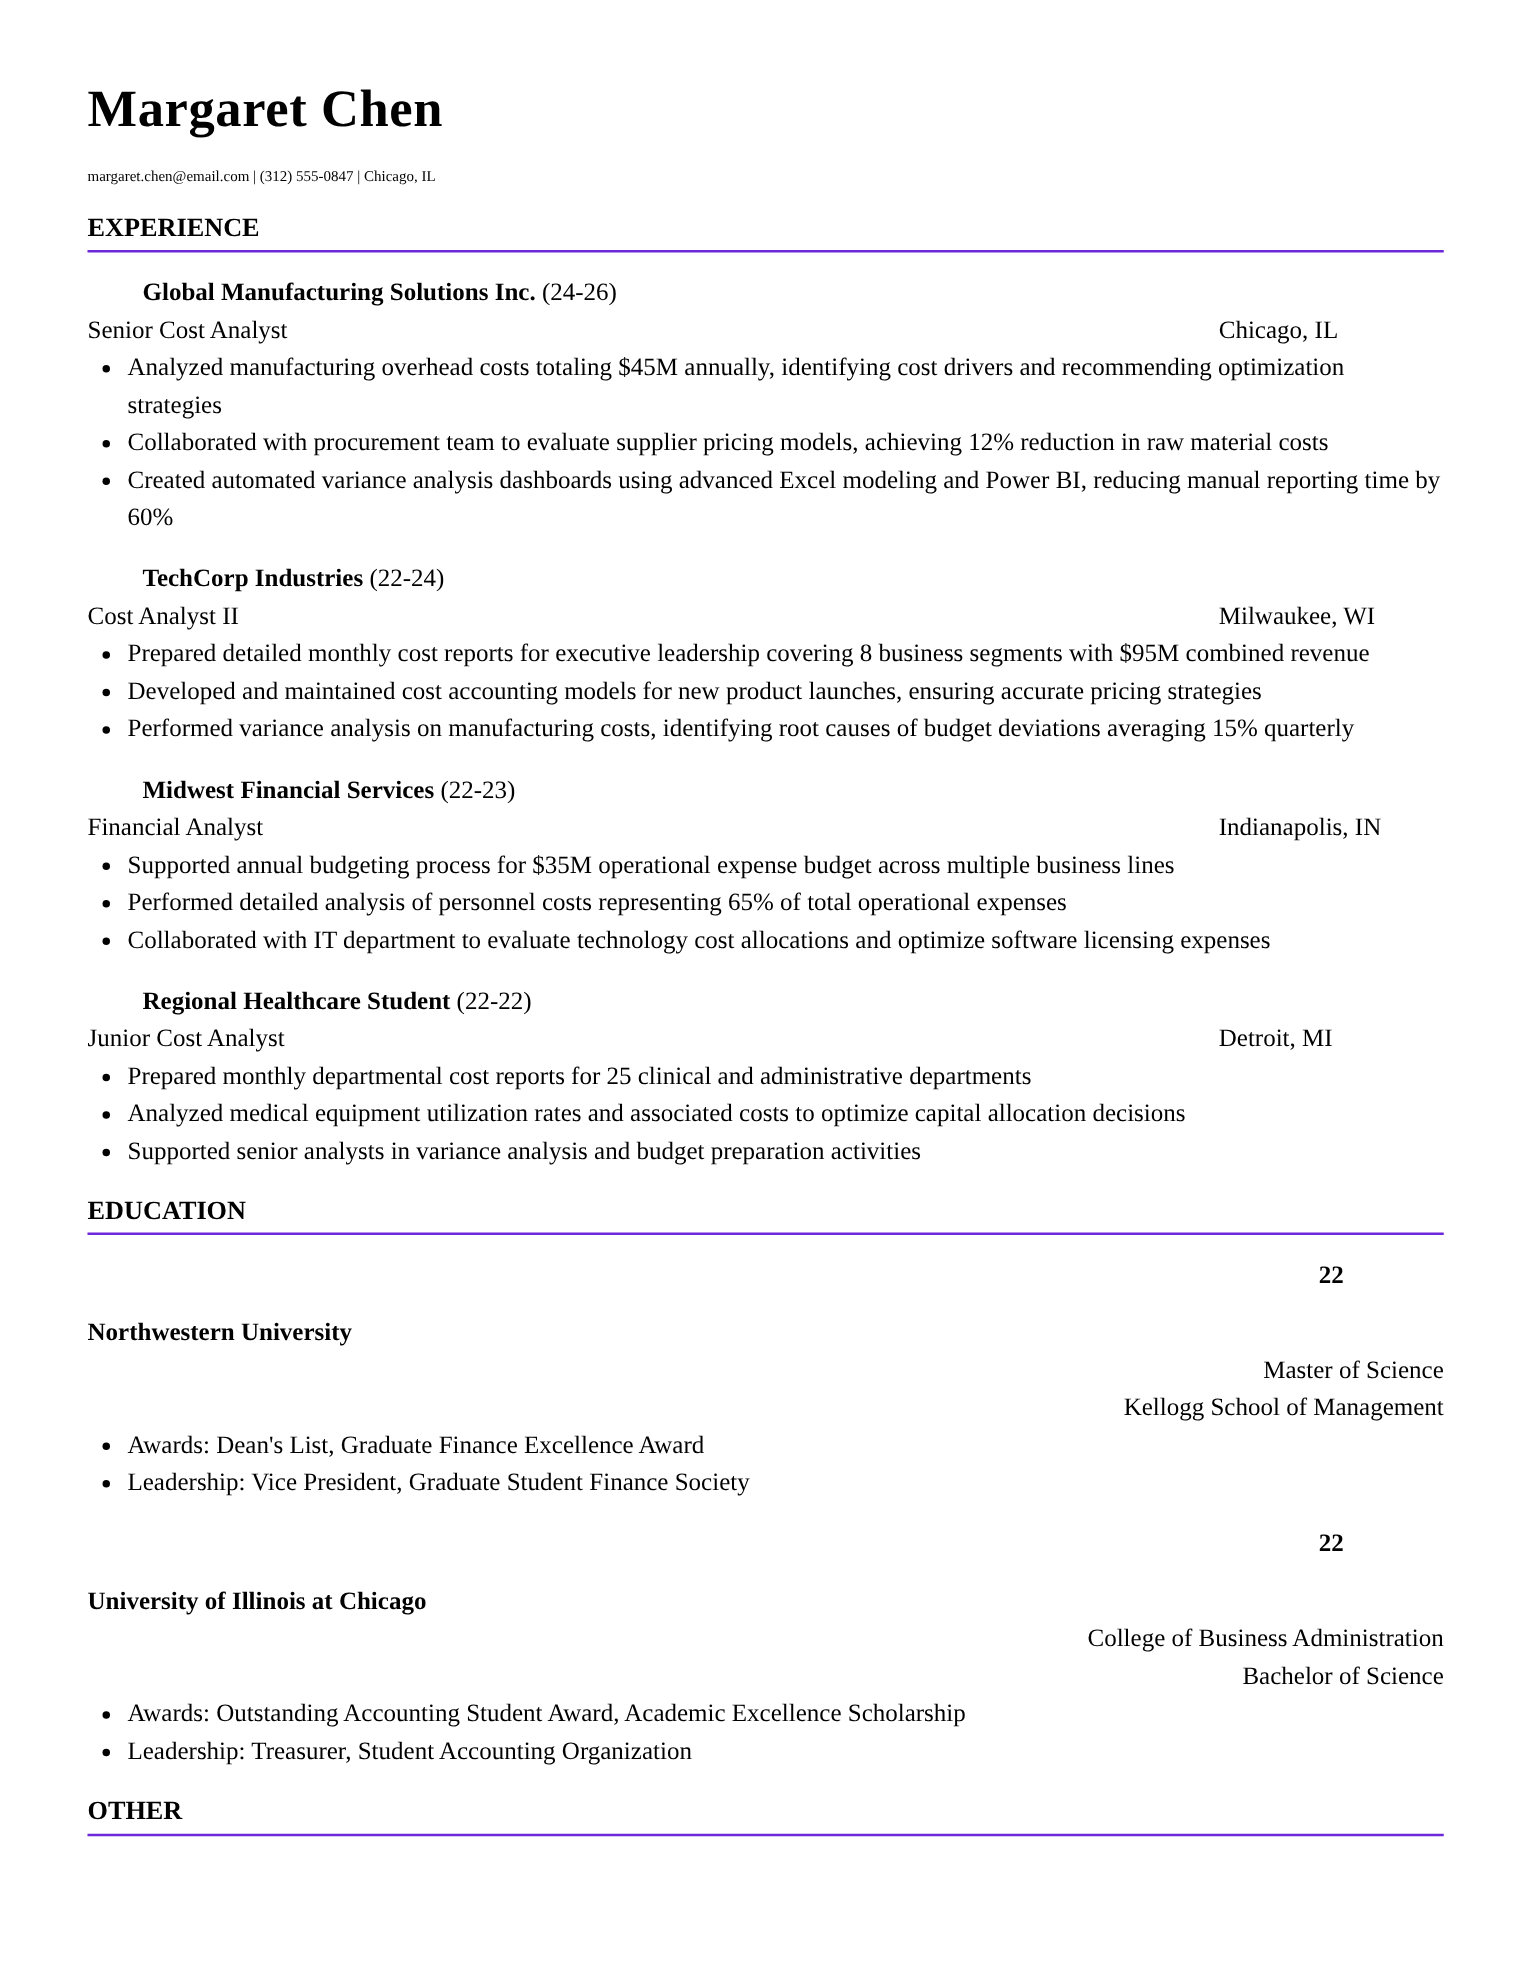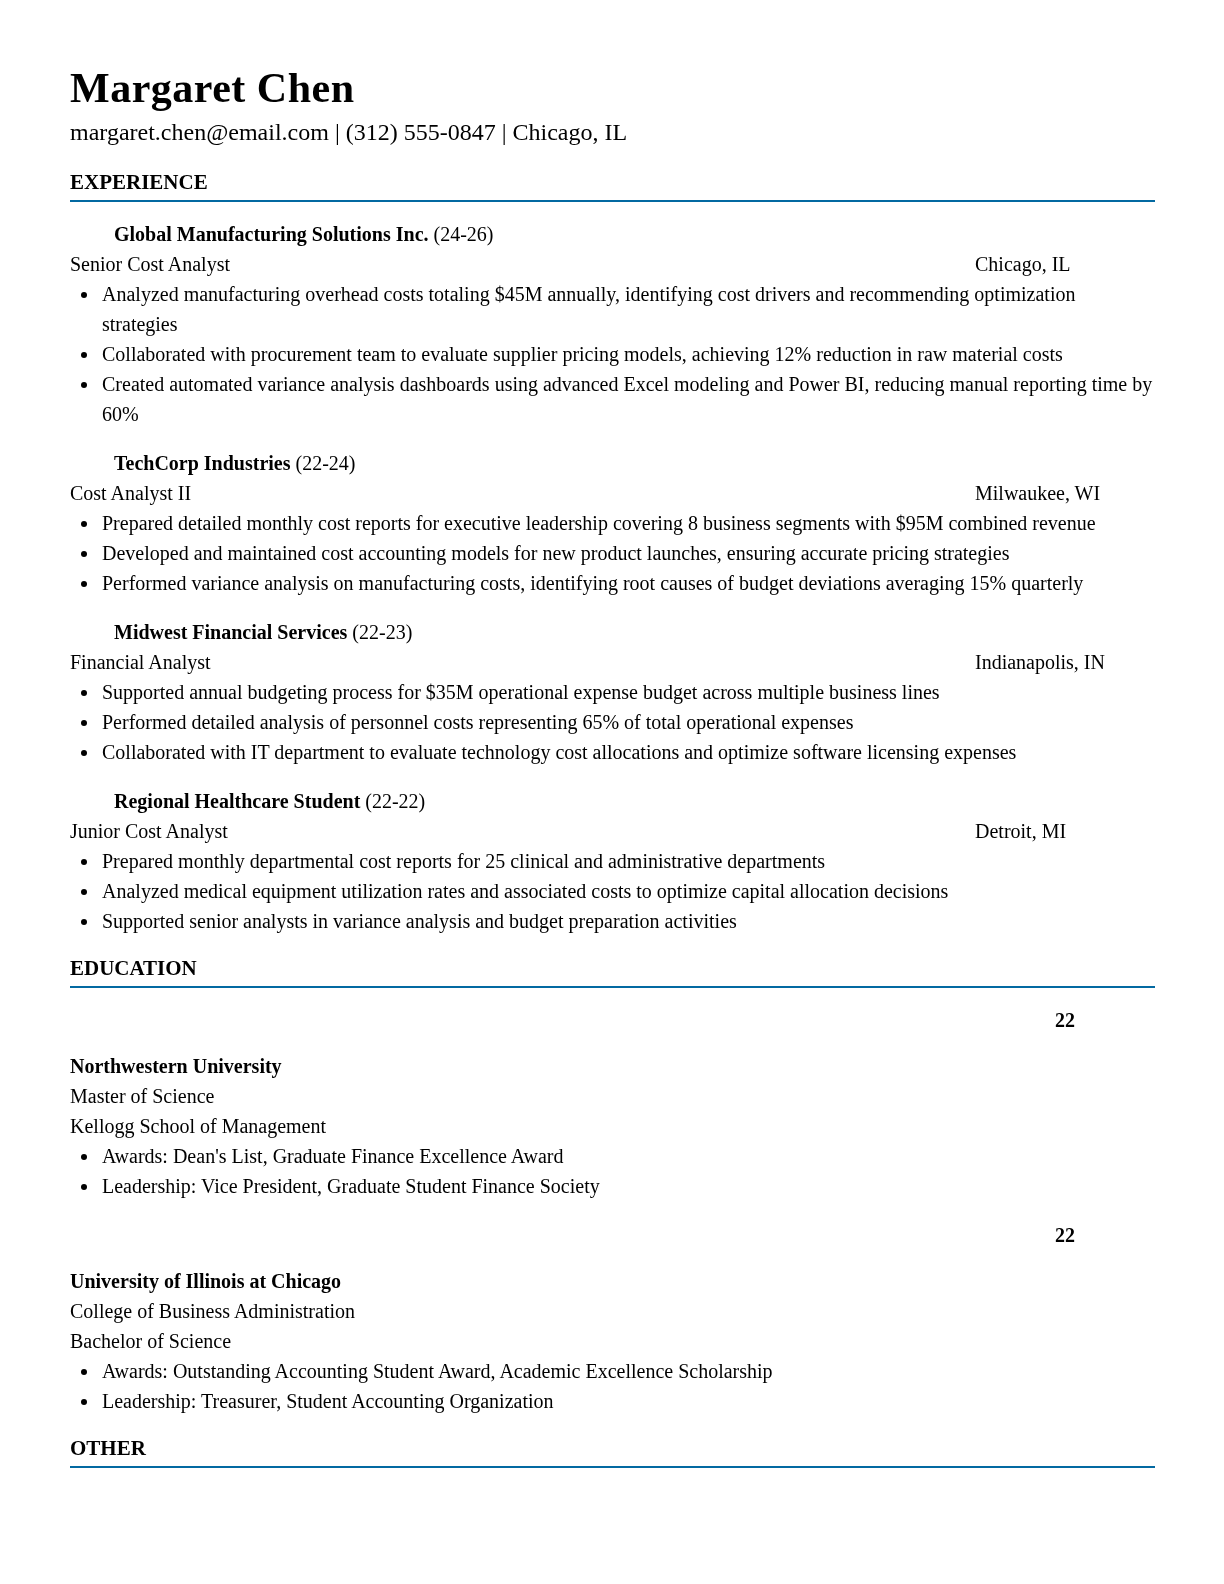--- a/index.html
+++ b/index.html
@@ -17,50 +17,50 @@
     padding: 64px 69px 0 70px;
     background: #ffffff;
   }
   .name {
     font-size: 42px;
     font-weight: bold;
     line-height: 1.15;
     letter-spacing: 0.5px;
   }
   .contact {
-    font-size: 24px;
+    font-size: 12px;
     line-height: 1.4;
-    margin-top: 4px;
+    margin-top: 21px;
   }
   .section-title {
     font-size: 21px;
     font-weight: bold;
     line-height: 1.2;
     margin-top: 20px;
     padding-bottom: 5px;
-    border-bottom: 2px solid #0369a1;
+    border-bottom: 2px solid #6d28d9;
   }
   .section-body { padding-top: 17px; }
   .job, .edu { margin-bottom: 19px; }
   .job-header { font-size: 20px; line-height: 1.5; }
   .company { font-weight: bold; margin-left: 44px; }
   .role-row { display: flex; font-size: 20px; line-height: 1.5; }
   .role { flex: 0 0 905px; }
   .location { flex: 1; white-space: nowrap; }
   ul.bullets {
     list-style: disc outside;
     padding-left: 30px;
     font-size: 20px;
     line-height: 1.5;
   }
   ul.bullets li { padding-left: 2px; font-family: Liberation Serif, serif; }
   .school-row { display: flex; font-size: 20px; line-height: 1.5; }
   .school-name { flex: 0 0 985px; font-weight: bold; margin-top: 46px; }
   .year { flex: 1; font-weight: bold; white-space: nowrap; }
-  .edu-line { font-size: 20px; line-height: 1.5; }
+  .edu-line { font-size: 20px; line-height: 1.5; text-align: right; }
 </style>
 </head>
 <body>
 
 <div class="page">
 
   <h1 class="name">Margaret Chen</h1>
   <div class="contact">margaret.chen@email.com | (312) 555-0847 | Chicago, IL</div>
 
   <h2 class="section-title">EXPERIENCE</h2>

